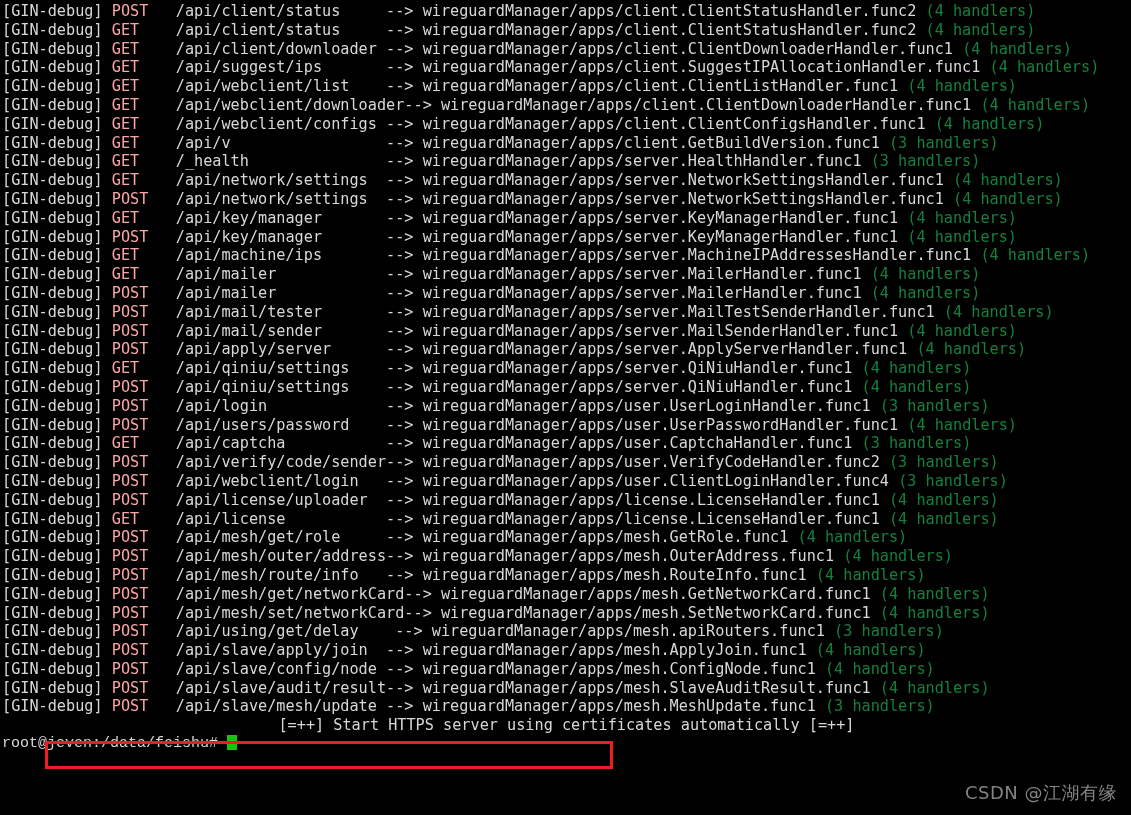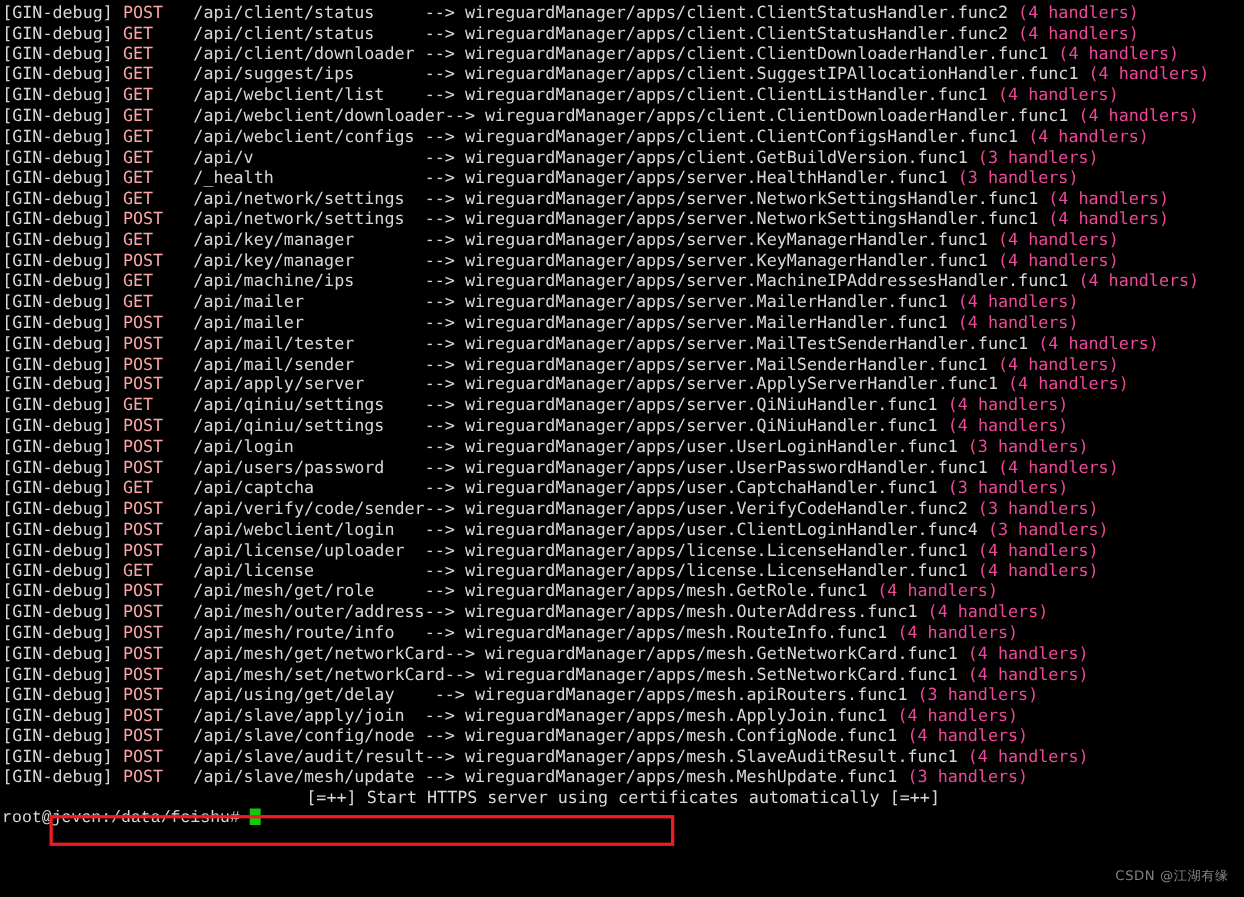--- a/index.html
+++ b/index.html
@@ -30,21 +30,21 @@
     font-size: 15.2px;
     line-height: 18.8px;
     height: 18.8px;
     letter-spacing: 0px;
   }
   .log-line .tag       { color: #d8d8d8; }
   .log-line .method    { color: #fca5a5; }
   .log-line .path      { color: #d8d8d8; }
   .log-line .arrow     { color: #d8d8d8; }
   .log-line .handler   { color: #d8d8d8; }
-  .log-line .count     { color: #ec4899; }
+  .log-line .count     { color: #15803d; }
 
   
   .start-line {
     position: relative;
     white-space: pre;
     color: #d8d8d8;
     font-family: "DejaVu Sans Mono", "Liberation Mono", monospace;
     font-size: 15.2px;
     line-height: 18.8px;
     height: 18.8px;
@@ -75,21 +75,21 @@
     border: 3px solid #ee1c25;
     box-sizing: border-box;
     pointer-events: none;
   }
   .watermark {
     position: absolute;
     right: 14px;
     bottom: 10px;
     color: #9b9b9b;
     font-family: "DejaVu Sans", "Liberation Sans", sans-serif;
-    font-size: 12px;
+    font-size: 18px;
     letter-spacing: 0.5px;
     opacity: 0.85;
   }
 </style>
 </head>
 <body>
 
 <div id="terminal">
 
   <div id="route-log">

